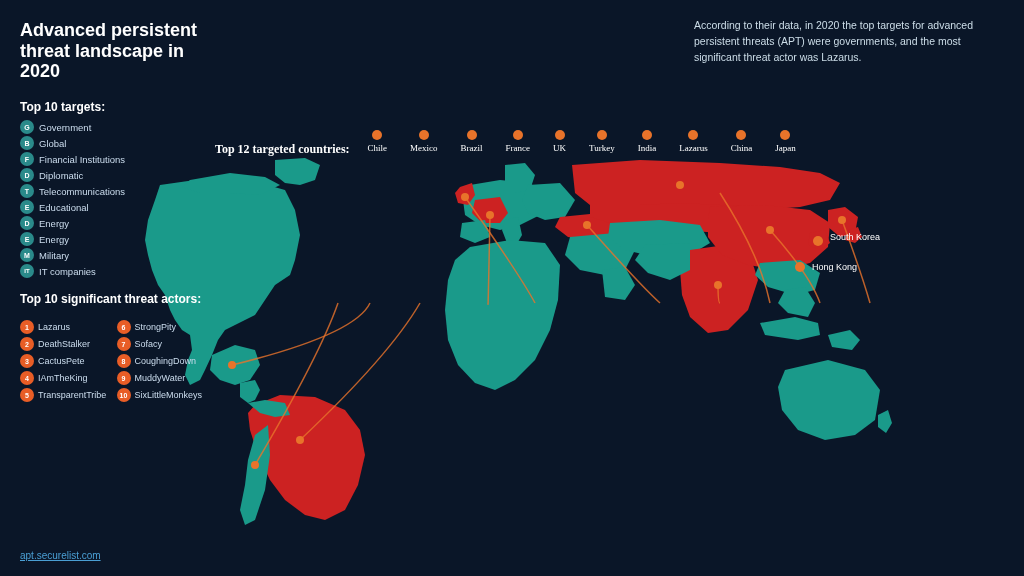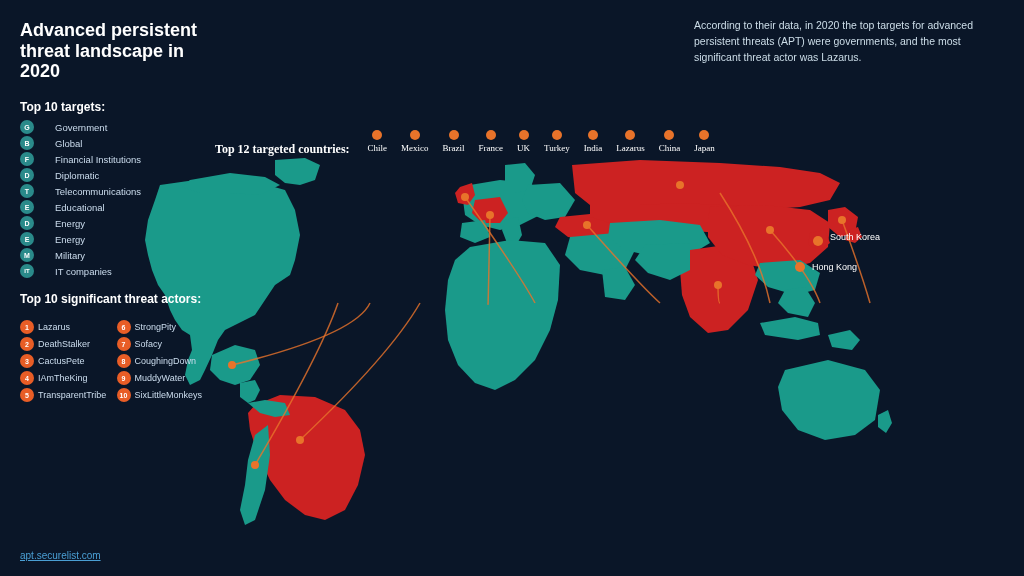--- a/index.html
+++ b/index.html
@@ -46,21 +46,20 @@
       list-style: none;
       margin-bottom: 14px;
     }
 
     .target-list li {
       display: flex;
       align-items: center;
       font-size: 9.5px;
       color: #ccddee;
       margin-bottom: 2px;
-      gap: 16px;
     }
 
     .target-icon {
       width: 14px;
       height: 14px;
       border-radius: 50%;
       background: #2a8a8a;
       display: inline-flex;
       align-items: center;
       justify-content: center;
@@ -145,21 +144,21 @@
       font-weight: 700;
       color: #ffffff;
       white-space: nowrap;
       margin-right: 18px;
       padding-top: 2px;
     }
 
     .country-dots {
       display: flex;
       flex-wrap: wrap;
-      gap: 0;
+      gap: 9px;
       flex: 1;
     }
 
     .country-dot-item {
       display: flex;
       flex-direction: column;
       align-items: center;
       margin-right: 14px;
       margin-bottom: 4px;
     }

